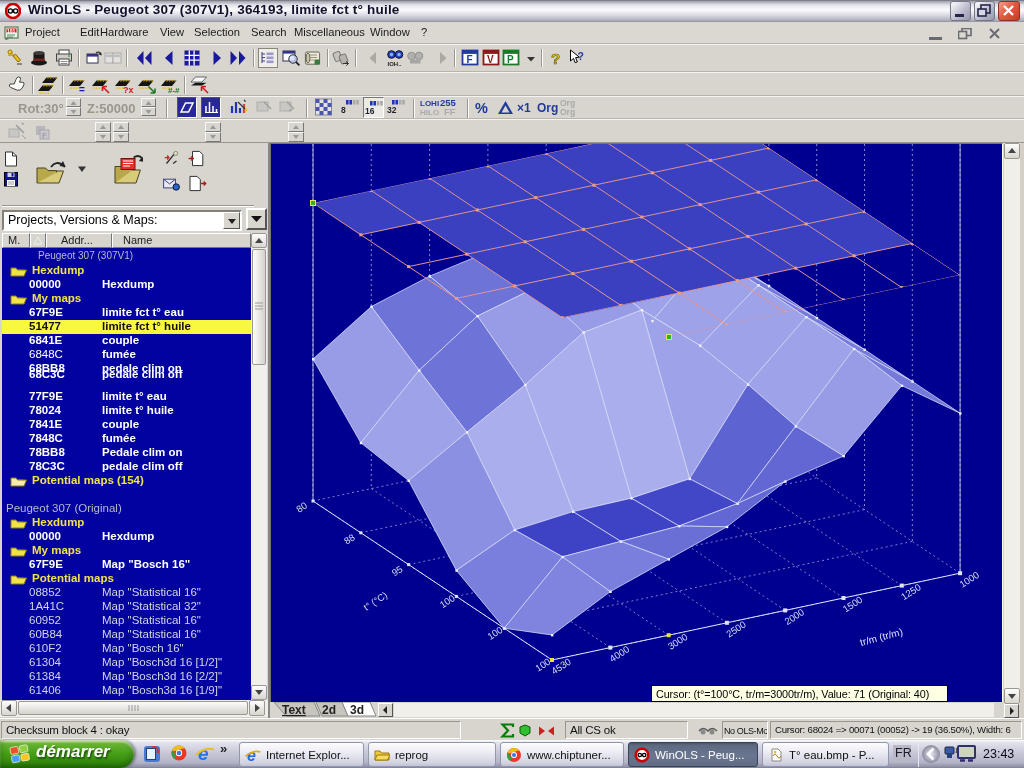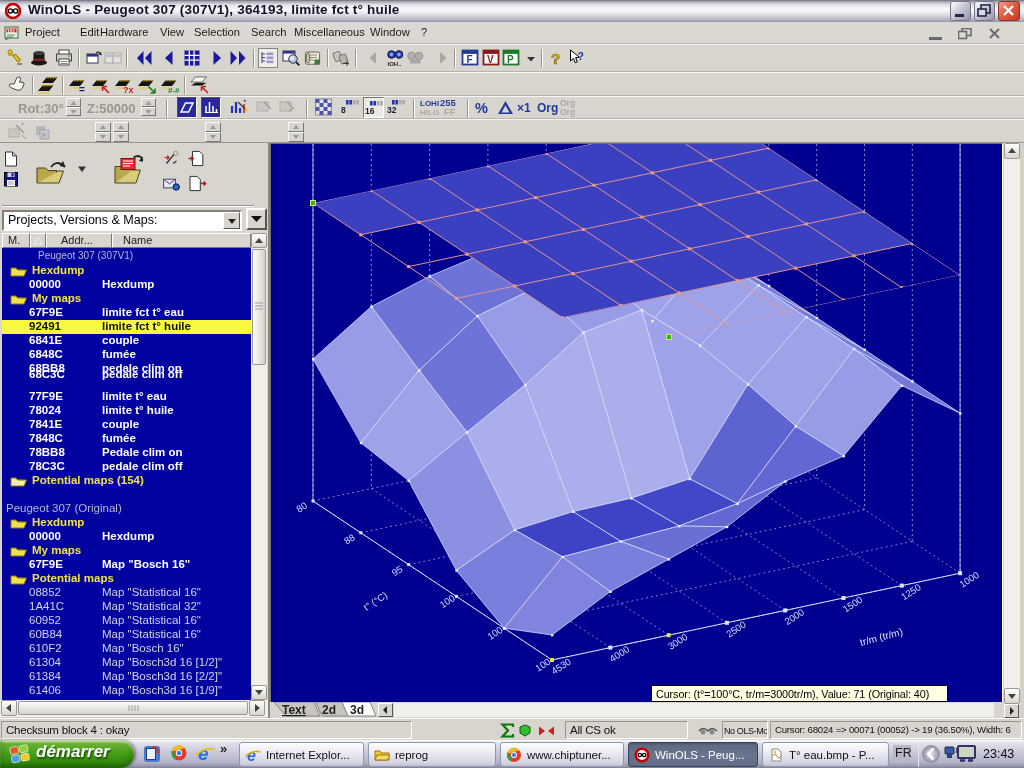--- a/index.html
+++ b/index.html
@@ -631,29 +631,29 @@
           <path d="M1 11 l2.5 -6 h13 l-2.5 6z" fill="#f0e24a" stroke="#8a7a10"></path>
           <path d="M1 11 V3 h5 l1.5 2 h6 V5" fill="#f0e24a" stroke="#8a7a10"></path>
         </svg>
         <span style="position:absolute;left:30px;top:0px;font-size:11.5px;font-weight:bold;color:#f0e24a;white-space:nowrap;">My maps</span>
       </div>
       <div class="abs" style="left:0;top:58px;height:14px;width:249px;">
         <span style="position:absolute;left:27px;font-size:11.5px;font-weight:bold;color:#fff;">67F9E</span>
         <span style="position:absolute;left:100px;font-size:11.5px;font-weight:bold;color:#fff;white-space:nowrap;">limite fct t° eau</span>
       </div>
       <div class="abs" style="left:0;top:72px;height:14px;width:249px;background:#f8f840;">
-        <span style="position:absolute;left:27px;font-size:11.5px;font-weight:bold;color:#111;">92491</span>
+        <span style="position:absolute;left:27px;font-size:11.5px;font-weight:bold;color:#111;">51477</span>
         <span style="position:absolute;left:100px;font-size:11.5px;font-weight:bold;color:#111;white-space:nowrap;">limite fct t° huile</span>
       </div>
       <div class="abs" style="left:0;top:86px;height:14px;width:208px;">
         <span style="position:absolute;left:27px;font-size:11.5px;font-weight:bold;color:#fff;">6841E</span>
         <span style="position:absolute;left:100px;font-size:11.5px;font-weight:bold;color:#fff;white-space:nowrap;">couple</span>
       </div>
       <div class="abs" style="left:0;top:100px;height:14px;width:249px;">
-        <span style="position:absolute;left:27px;font-size:11.5px;font-weight:bold;color:#fff;">6848C</span>
+        <span style="position:absolute;left:27px;font-size:11.5px;font-weight:normal;color:#fff;">6848C</span>
         <span style="position:absolute;left:100px;font-size:11.5px;font-weight:bold;color:#fff;white-space:nowrap;">fumée</span>
       </div>
       <div class="abs" style="left:0;top:114px;height:14px;width:249px;">
         <span style="position:absolute;left:27px;font-size:11.5px;font-weight:bold;color:#fff;">68BB8</span>
         <span style="position:absolute;left:100px;font-size:11.5px;font-weight:bold;color:#fff;white-space:nowrap;">pedale clim on</span>
       </div>
       <div class="abs" style="left:0;top:120px;height:14px;width:249px;">
         <span style="position:absolute;left:27px;font-size:11.5px;font-weight:bold;color:#fff;">68C3C</span>
         <span style="position:absolute;left:100px;font-size:11.5px;font-weight:bold;color:#fff;white-space:nowrap;">pedale clim off</span>
       </div>
@@ -1064,21 +1064,21 @@
       </div>
     </div>
 <div class="abs" style="left:1004px;top:704px;width:16px;height:14px;background:#d8d5cf;">
       <div class="abs" style="left:0;top:0;width:15px;height:14px;background:#d8d5cf;border:1px solid;border-color:#fff #555 #555 #fff;">
         <svg width="13" height="12">
           <path d="M5 2 l4 4 -4 4z" fill="#222"></path>
         </svg>
       </div>
     </div>
 <div class="abs" style="left:0;top:718px;width:1024px;height:22px;background:#d8d5cf;border-top:1px solid #fff;">
-<div class="abs" style="left:1px;top:2px;width:411px;height:18px;border:1px solid;border-color:#9a968e #fff #fff #9a968e;overflow:hidden;">
+<div class="abs" style="left:1px;top:2px;width:460px;height:18px;border:1px solid;border-color:#9a968e #fff #fff #9a968e;overflow:hidden;">
         <div class="abs" style="left:4px;top:2px;font-size:11.5px;color:#111;white-space:nowrap;letter-spacing:-0.2px;">Checksum block 4 : okay</div>
       </div>
 <div class="abs" style="left:500px;top:4px;">
         <svg width="64" height="16">
           <path d="M13 4 V1.5 H2.5 l5.5 6 -5.5 6 h10.5 v-2.5" fill="none" stroke="#0a7a0a" stroke-width="2.2"></path>
           <path d="M25 2 l5 2 0 6 -5 3 -5 -3 0 -6z" fill="#30c030" stroke="#0a5a0a"></path>
           <path d="M45 8 L39 3.5 v9 z" fill="#cc2020"></path>
           <path d="M48 8 L54 3.5 v9 z" fill="#cc2020"></path>
         </svg>
       </div>

